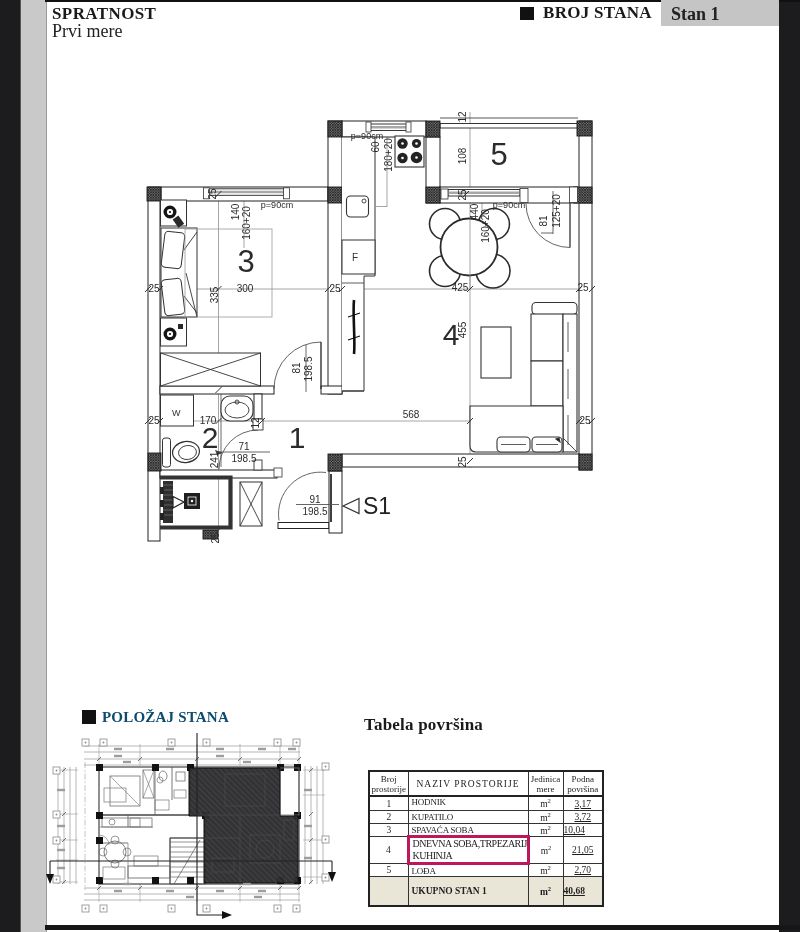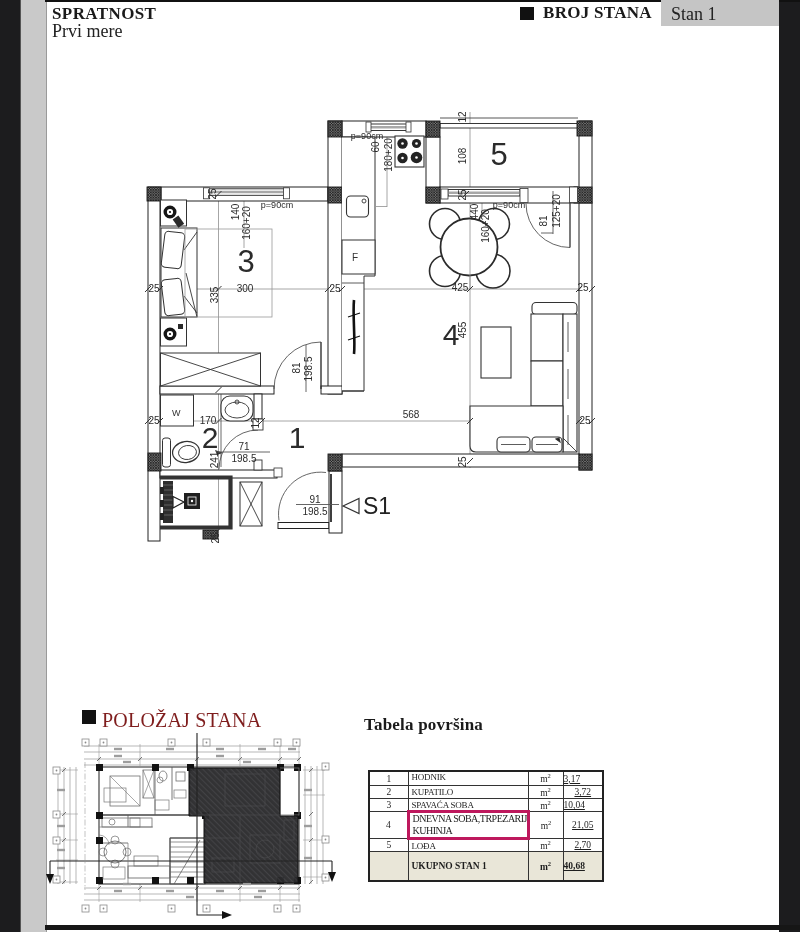--- a/index.html
+++ b/index.html
@@ -22,27 +22,27 @@
 <div class="abs" style="left:45px;top:925px;width:755px;height:4.5px;background:#161616"></div>
 
 <div class="abs serif" style="left:52px;top:4px;font-size:17px;font-weight:bold;color:#1a1a1a;letter-spacing:.4px">SPRATNOST</div>
 
 <div class="abs serif" style="left:52px;top:21px;font-size:18px;color:#222">Prvi mere</div>
 
 <div class="abs" style="left:520px;top:7px;width:14px;height:13px;background:#111"></div>
 
 <div class="abs serif" style="left:543px;top:3px;font-size:17px;font-weight:bold;color:#1a1a1a;letter-spacing:.3px">BROJ STANA</div>
 
-<div class="abs serif" style="left:661px;top:0;width:118px;height:26px;background:#c5c5c5;font-size:18px;font-weight:normal;color:#222">
+<div class="abs serif" style="left:661px;top:0;width:118px;height:26px;background:#c5c5c5;font-size:18px;font-weight:bold;color:#222">
     <span style="position:absolute;left:10px;top:4px">Stan 1</span>
   </div>
 
 <div class="abs" style="left:82px;top:710px;width:14px;height:14px;background:#111"></div>
 
-<div class="abs serif" style="left:102px;top:709px;font-size:20px;font-weight:normal;color:#7f1d1d;letter-spacing:.2px">POLOŽAJ STANA</div>
+<div class="abs serif" style="left:102px;top:709px;font-size:15px;font-weight:bold;color:#0c4a6e;letter-spacing:.2px">POLOŽAJ STANA</div>
 
 <div class="abs serif" style="left:364px;top:715px;font-size:17px;font-weight:bold;color:#1a1a1a;letter-spacing:.2px">Tabela površina</div>
 <svg width="800" height="932" viewBox="0 0 800 932">
 <defs>
 <pattern id="hx" width="2.6" height="2.6" patternUnits="userSpaceOnUse">
 <rect width="2.6" height="2.6" fill="#707070"></rect>
 <path d="M0,0L2.6,2.6M2.6,0L0,2.6" stroke="#161616" stroke-width="0.7"></path>
 </pattern>
 <pattern id="dkh" width="4" height="4" patternUnits="userSpaceOnUse" patternTransform="rotate(45)">
 <rect width="4" height="4" fill="#2a2a2c"></rect>
@@ -628,25 +628,31 @@
 
 <div id="tbl" class="abs serif" style="left:368px;top:770px">
 <table style="border-collapse:collapse;table-layout:fixed;width:234px;font-family:'Liberation Serif',serif;color:#1e1e1e;border:2px solid #222">
 <colgroup>
         <col style="width:39px">
         <col style="width:120px">
         <col style="width:35px">
         <col style="width:40px">
       </colgroup>
 <tbody>
+        <tr style="height:25px;border-bottom:2.5px solid #222">
+          <td style="border:1px solid #333;text-align:center;font-size:9px;line-height:10px;padding:0">Broj<br>prostorije</td>
+          <td style="border:1px solid #333;text-align:center;font-size:9.5px;letter-spacing:1px;padding:0">NAZIV PROSTORIJE</td>
+          <td style="border:1px solid #333;text-align:center;font-size:9px;line-height:10px;padding:0">Jedinica<br>mere</td>
+          <td style="border:1px solid #333;text-align:center;font-size:9px;line-height:10px;padding:0">Podna<br>površina</td>
+        </tr>
 <tr style="height:13px">
           <td style="border:1px solid #333;text-align:center;font-size:9.5px;padding:0">1</td>
           <td style="border:1px solid #333;font-size:9px;letter-spacing:-0.2px;padding:0 0 3px 3px;line-height:10px;white-space:nowrap;overflow:hidden">HODNIK</td>
           <td style="border:1px solid #333;text-align:center;font-size:9.5px;padding:0">m<sup style="font-size:6.5px">2</sup></td>
-          <td style="border:1px solid #333;font-size:9.5px;padding:0"><span style="text-decoration:underline">3,17</span></td>
+          <td style="border:1px solid #333;text-align:center;font-size:9.5px;padding:0"><span style="text-decoration:underline">3,17</span></td>
         </tr>
 <tr style="height:12px">
           <td style="border:1px solid #333;text-align:center;font-size:9.5px;padding:0">2</td>
           <td style="border:1px solid #333;font-size:9px;letter-spacing:-0.2px;padding:0 0 0 3px;line-height:10px;white-space:nowrap;overflow:hidden">KUPATILO</td>
           <td style="border:1px solid #333;text-align:center;font-size:9.5px;padding:0">m<sup style="font-size:6.5px">2</sup></td>
           <td style="border:1px solid #333;text-align:center;font-size:9.5px;padding:0"><span style="text-decoration:underline">3,72</span></td>
         </tr>
 <tr style="height:11px">
           <td style="border:1px solid #333;text-align:center;font-size:9.5px;padding:0">3</td>
           <td style="border:1px solid #333;font-size:9px;letter-spacing:-0.2px;padding:0 0 0 3px;line-height:10px;white-space:nowrap;overflow:hidden">SPAVAĆA SOBA</td>

